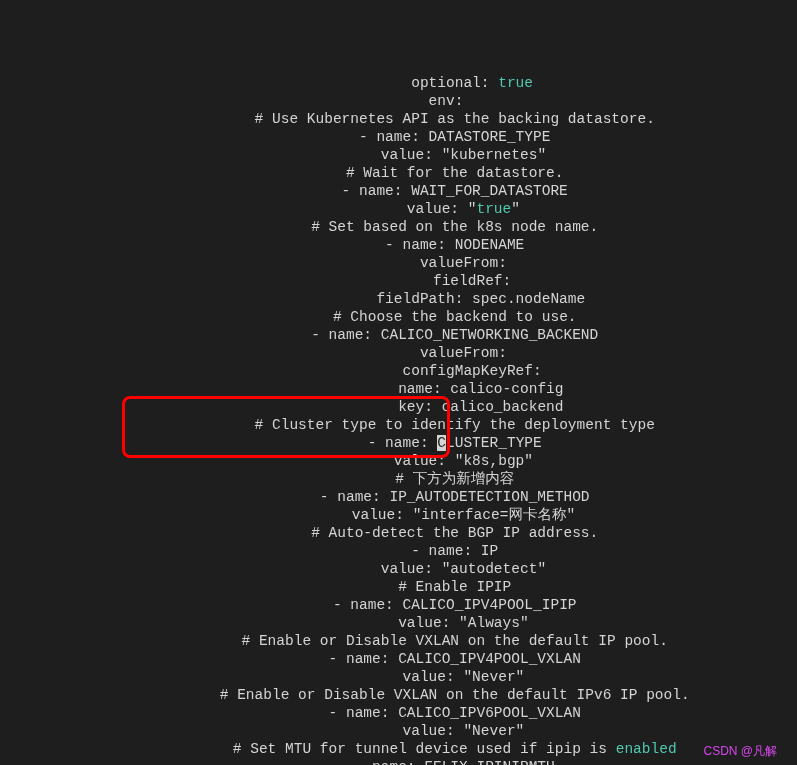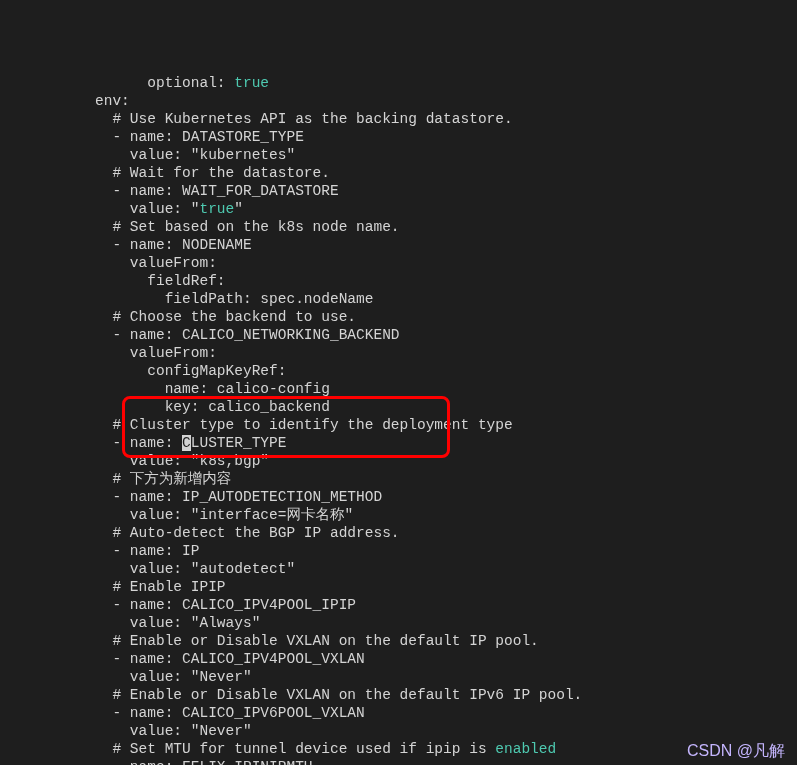--- a/index.html
+++ b/index.html
@@ -18,39 +18,40 @@
       position: relative;
       width: 797px;
       height: 765px;
       overflow: hidden;
     }
     .code-container {
       padding-left: 8px;
     }
     .line {
       display: block;
+      text-align: center;
     }
     .key { color: #d4d4d4; }
     .green { color: #4ec9b0; }
     .cursor {
       background: #d4d4d4;
       color: #1e1e1e;
     }
     .highlight-box {
       position: absolute;
       border: 3px solid #ff0000;
       border-radius: 8px;
       pointer-events: none;
     }
     .watermark {
       position: absolute;
       bottom: 5px;
-      right: 12px;
-      color: #c4b5fd;
-      font-size: 16px;
+      right: 20px;
+      color: #d946ef;
+      font-size: 12px;
       font-family: sans-serif;
     }
   </style>
 </head>
 <body>
 
 
 
 <div class="code-container" id="code-root"><div class="line">                <span class="key">optional:</span><span> </span><span class="green">true</span></div><div class="line">          <span class="key">env:</span></div><div class="line">            <span># Use Kubernetes API as the backing datastore.</span></div><div class="line">            <span>- name: DATASTORE_TYPE</span></div><div class="line">              <span>value: "kubernetes"</span></div><div class="line">            <span># Wait for the datastore.</span></div><div class="line">            <span>- name: WAIT_FOR_DATASTORE</span></div><div class="line">              <span>value: "</span><span class="green">true</span><span>"</span></div><div class="line">            <span># Set based on the k8s node name.</span></div><div class="line">            <span>- name: NODENAME</span></div><div class="line">              <span>valueFrom:</span></div><div class="line">                <span>fieldRef:</span></div><div class="line">                  <span>fieldPath: spec.nodeName</span></div><div class="line">            <span># Choose the backend to use.</span></div><div class="line">            <span>- name: CALICO_NETWORKING_BACKEND</span></div><div class="line">              <span>valueFrom:</span></div><div class="line">                <span>configMapKeyRef:</span></div><div class="line">                  <span>name: calico-config</span></div><div class="line">                  <span>key: calico_backend</span></div><div class="line">            <span># Cluster type to identify the deployment type</span></div><div class="line">            <span>- name: </span><span class="cursor">C</span><span>LUSTER_TYPE</span></div><div class="line">              <span>value: "k8s,bgp"</span></div><div class="line">            <span># 下方为新增内容</span></div><div class="line">            <span>- name: IP_AUTODETECTION_METHOD</span></div><div class="line">              <span>value: "interface=网卡名称"</span></div><div class="line">            <span># Auto-detect the BGP IP address.</span></div><div class="line">            <span>- name: IP</span></div><div class="line">              <span>value: "autodetect"</span></div><div class="line">            <span># Enable IPIP</span></div><div class="line">            <span>- name: CALICO_IPV4POOL_IPIP</span></div><div class="line">              <span>value: "Always"</span></div><div class="line">            <span># Enable or Disable VXLAN on the default IP pool.</span></div><div class="line">            <span>- name: CALICO_IPV4POOL_VXLAN</span></div><div class="line">              <span>value: "Never"</span></div><div class="line">            <span># Enable or Disable VXLAN on the default IPv6 IP pool.</span></div><div class="line">            <span>- name: CALICO_IPV6POOL_VXLAN</span></div><div class="line">              <span>value: "Never"</span></div><div class="line">            <span># Set MTU for tunnel device used if ipip is </span><span class="green">enabled</span></div><div class="line">            <span>- name: FELIX_IPINIPMTU</span></div></div>
 

